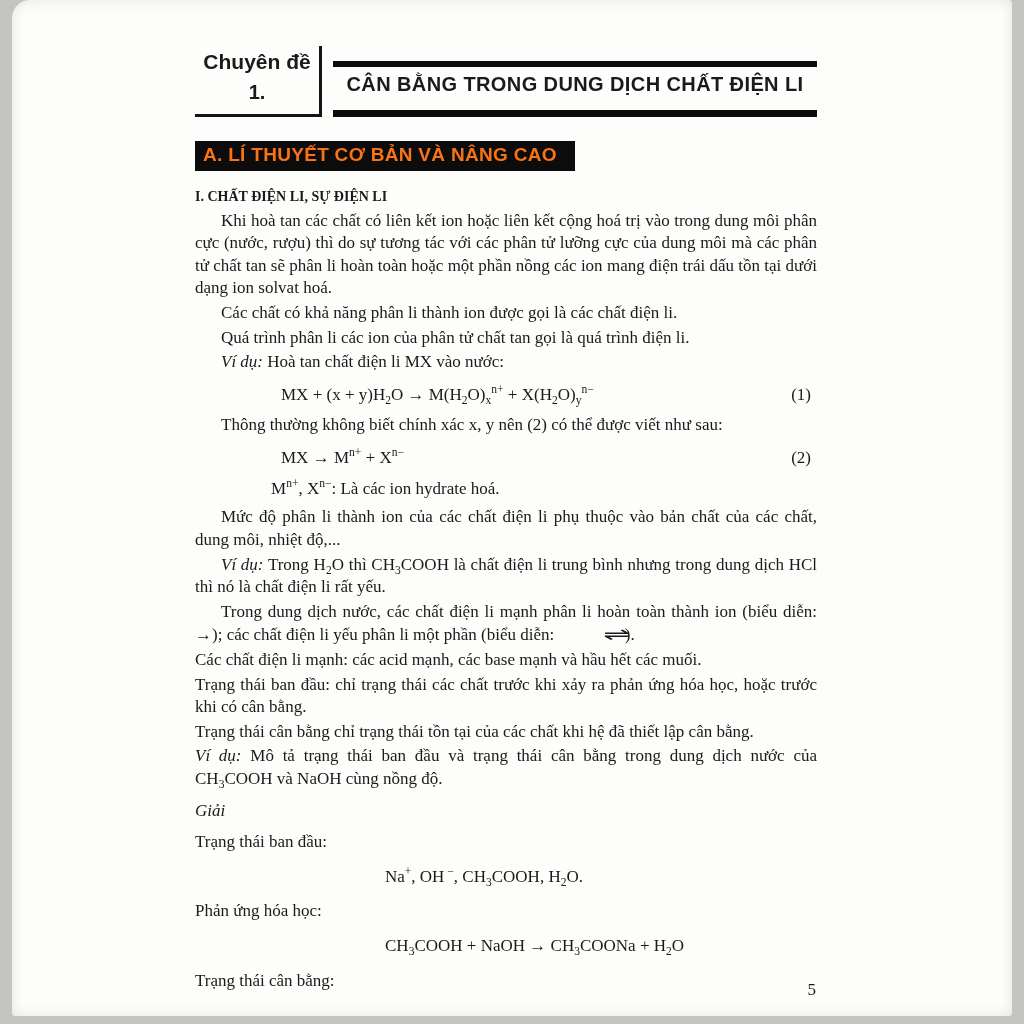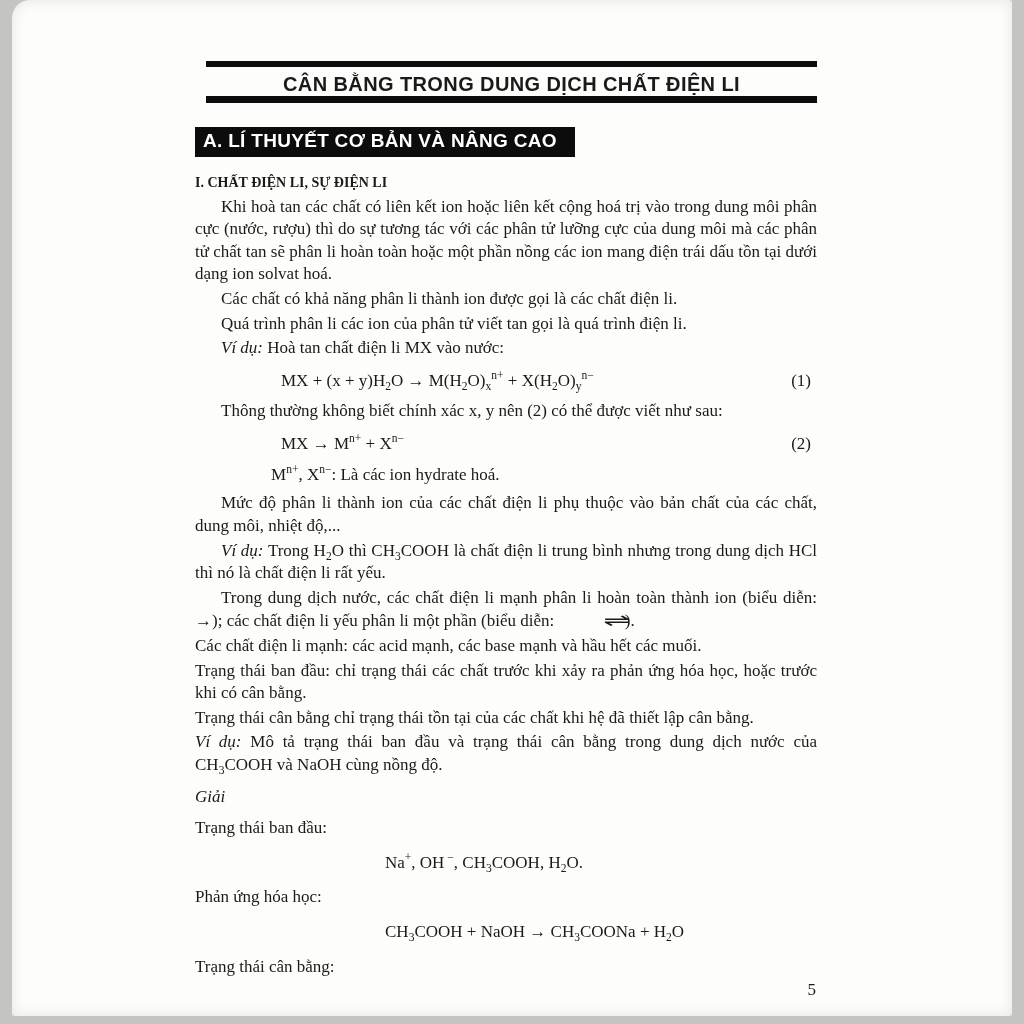--- a/index.html
+++ b/index.html
@@ -33,29 +33,29 @@
     padding: 4px 0 10px;
   }
   .hdr-label-1 { font: 700 21px "Liberation Sans", "DejaVu Sans", sans-serif; }
   .hdr-label-2 { font: 700 20px "Liberation Sans", "DejaVu Sans", sans-serif; margin-top: 7px; }
   .hdr-main { flex: 1; padding-top: 15px; margin-left: 11px; }
   .bar  { height: 6px; background: #0c0c0c; }
   .bar2 { height: 7px; }
   .hdr-title {
     font: 700 20px "Liberation Sans", "DejaVu Sans", sans-serif;
     text-align: center;
-    padding: 6px 0 0;
+    padding: 6px 0 14px;
     letter-spacing: 0.4px;
     white-space: nowrap;
   }
   
   .secA {
     display: inline-block;
     background: #0c0c0c;
-    color: #ffffff;
+    color: #f97316;
     font: 700 19px "Liberation Sans", "DejaVu Sans", sans-serif;
     padding: 3px 18px 5px 8px;
     margin: 24px 0 8px;
     letter-spacing: 0.3px;
   }
   
   .doc { font-size: 17px; line-height: 1.33; }
   .blk-heading { font-weight: 700; font-size: 14px; margin: 9px 0 3px; }
   .blk-para    { text-align: justify; margin: 2px 0; }
   .blk-para.indent { text-indent: 26px; }
@@ -83,34 +83,38 @@
     font-size: 17px;
   }
 </style>
 </head>
 <body>
 
 <div class="page">
   <div class="inner">
 
     <div class="hdr">
+      <div class="hdr-label">
+        <div class="hdr-label-1">Chuyên đề</div>
+        <div class="hdr-label-2">1.</div>
+      </div>
       <div class="hdr-main">
         <div class="bar"></div>
         <div class="hdr-title">CÂN BẰNG TRONG DUNG DỊCH CHẤT ĐIỆN LI</div>
         <div class="bar bar2"></div>
       </div>
     </div>
 
     <div class="secA">A. LÍ THUYẾT CƠ BẢN VÀ NÂNG CAO</div>
 
     <div class="doc">
         <div class="blk-heading">I. CHẤT ĐIỆN LI, SỰ ĐIỆN LI</div>
         <div class="blk-para indent">Khi hoà tan các chất có liên kết ion hoặc liên kết cộng hoá trị vào trong dung môi phân cực (nước, rượu) thì do sự tương tác với các phân tử lưỡng cực của dung môi mà các phân tử chất tan sẽ phân li hoàn toàn hoặc một phần nồng các ion mang điện trái dấu tồn tại dưới dạng ion solvat hoá.</div>
         <div class="blk-para indent">Các chất có khả năng phân li thành ion được gọi là các chất điện li.</div>
-        <div class="blk-para indent">Quá trình phân li các ion của phân tử viết tan gọi là quá trình điện li.</div>
+        <div class="blk-para indent">Quá trình phân li các ion của phân tử chất tan gọi là quá trình điện li.</div>
         <div class="blk-para indent"><i>Ví dụ:</i> Hoà tan chất điện li MX vào nước:</div>
         <div class="blk-equation">MX  +  (x + y)H<sub>2</sub>O  →  M(H<sub>2</sub>O)<sub>x</sub><sup>n+</sup> +  X(H<sub>2</sub>O)<sub>y</sub><sup>n−</sup><span class="eqnum">(1)</span></div>
         <div class="blk-para indent">Thông thường không biết chính xác x, y nên (2) có thể được viết như sau:</div>
         <div class="blk-equation">MX  →  M<sup>n+</sup>  +  X<sup>n−</sup><span class="eqnum">(2)</span></div>
         <div class="blk-note">M<sup>n+</sup>, X<sup>n−</sup>: Là các ion hydrate hoá.</div>
         <div class="blk-para indent">Mức độ phân li thành ion của các chất điện li phụ thuộc vào bản chất của các chất, dung môi, nhiệt độ,...</div>
         <div class="blk-para indent"><i>Ví dụ:</i> Trong H<sub>2</sub>O thì CH<sub>3</sub>COOH là chất điện li trung bình nhưng trong dung dịch HCl thì nó là chất điện li rất yếu.</div>
         <div class="blk-para indent">Trong dung dịch nước, các chất điện li mạnh phân li hoàn toàn thành ion (biểu diễn: →); các chất điện li yếu phân li một phần (biểu diễn: <span class="eqm">⇌</span>).</div>
         <div class="blk-para">Các chất điện li mạnh: các acid mạnh, các base mạnh và hầu hết các muối.</div>
         <div class="blk-para">Trạng thái ban đầu: chỉ trạng thái các chất trước khi xảy ra phản ứng hóa học, hoặc trước khi có cân bằng.</div>

